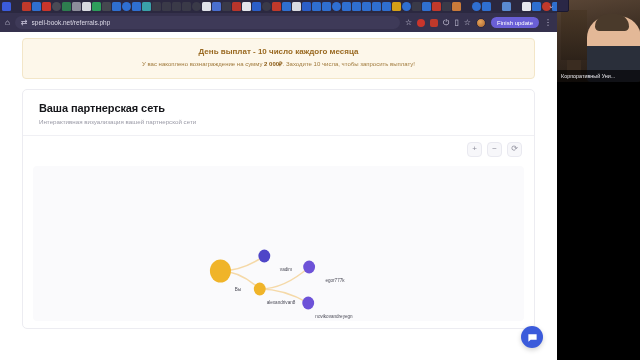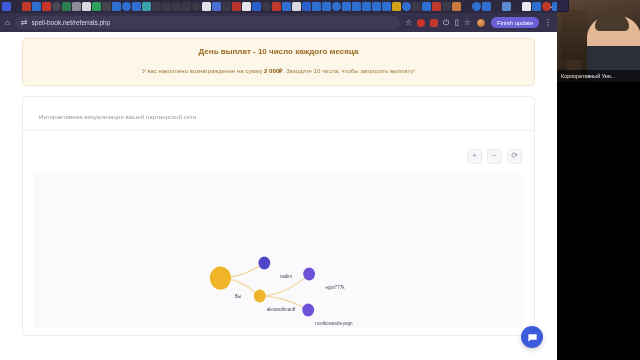--- a/index.html
+++ b/index.html
@@ -71,21 +71,21 @@
     background:#ffffff; overflow:hidden;
   }
 
   
   .banner {
     margin:6px 22px 0 22px; background:#fdf7ea;
     border:1px solid #f3e6c8; border-radius:4px;
     padding:8px 10px 9px 10px; text-align:center;
   }
   .banner-title {
-    color:#9a6a22; font-size:8px; font-weight:bold; margin-bottom:12px;
+    color:#9a6a22; font-size:8px; font-weight:bold; margin-bottom:5px;
   }
   .banner-sub { color:#a07a3c; font-size:6px; line-height:1.3; }
   .banner-sub b { color:#8a5a14; font-weight:bold; }
 
   
   .card {
     margin:10px 22px 0 22px; background:#ffffff;
     border:1px solid #ececf1; border-radius:5px;
     height:240px; overflow:hidden; position:relative;
   }
@@ -255,20 +255,21 @@
 
   <div class="viewport">
 
     <div class="banner">
       <div class="banner-title">День выплат - 10 число каждого месяца</div>
       <div class="banner-sub"><span>У вас накоплено вознаграждение на сумму </span><b>2 000₽</b><span>. Заходите 10 числа, чтобы запросить выплату!</span></div>
     </div>
 
     <div class="card">
       <div class="card-head">
+        <div class="card-title">Ваша партнерская сеть</div>
         <div class="card-sub">Интерактивная визуализация вашей партнерской сети</div>
       </div>
 
       <div class="graph-tools" id="graph-tools">
           <div class="gbtn">+</div>
           <div class="gbtn">−</div>
           <div class="gbtn">⟳</div>
         </div>
 
       <div class="graph" id="graph">

